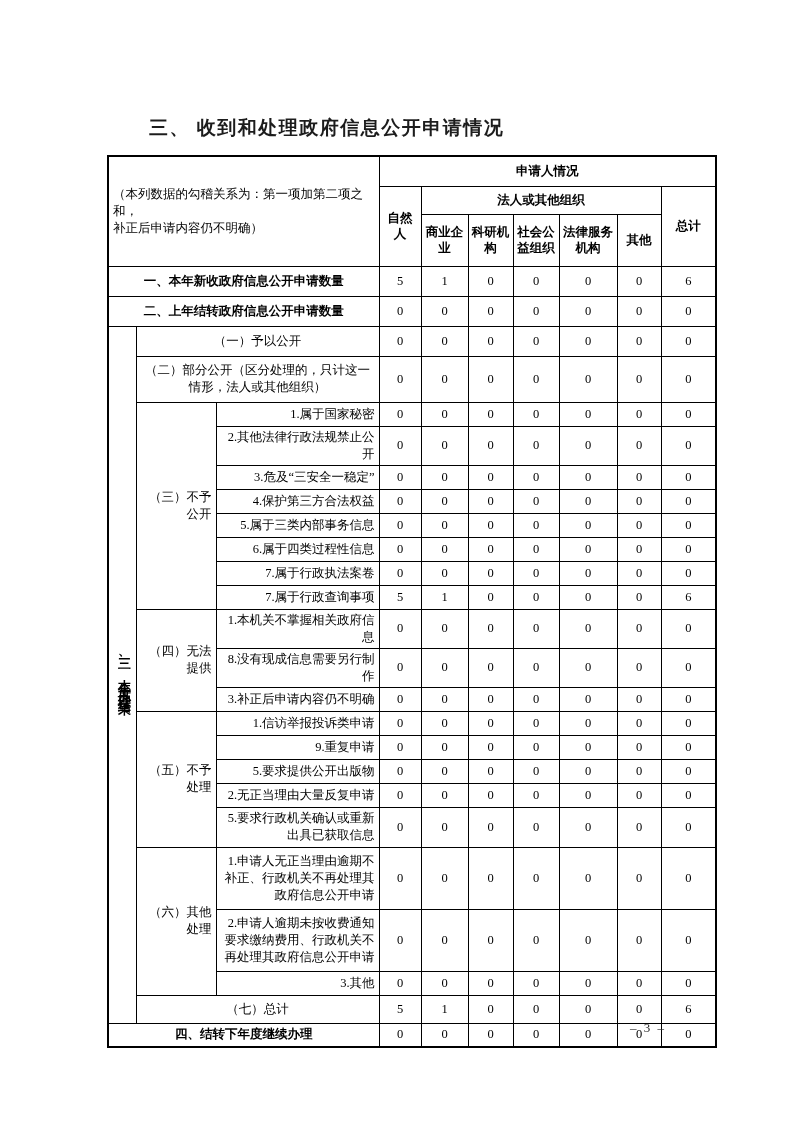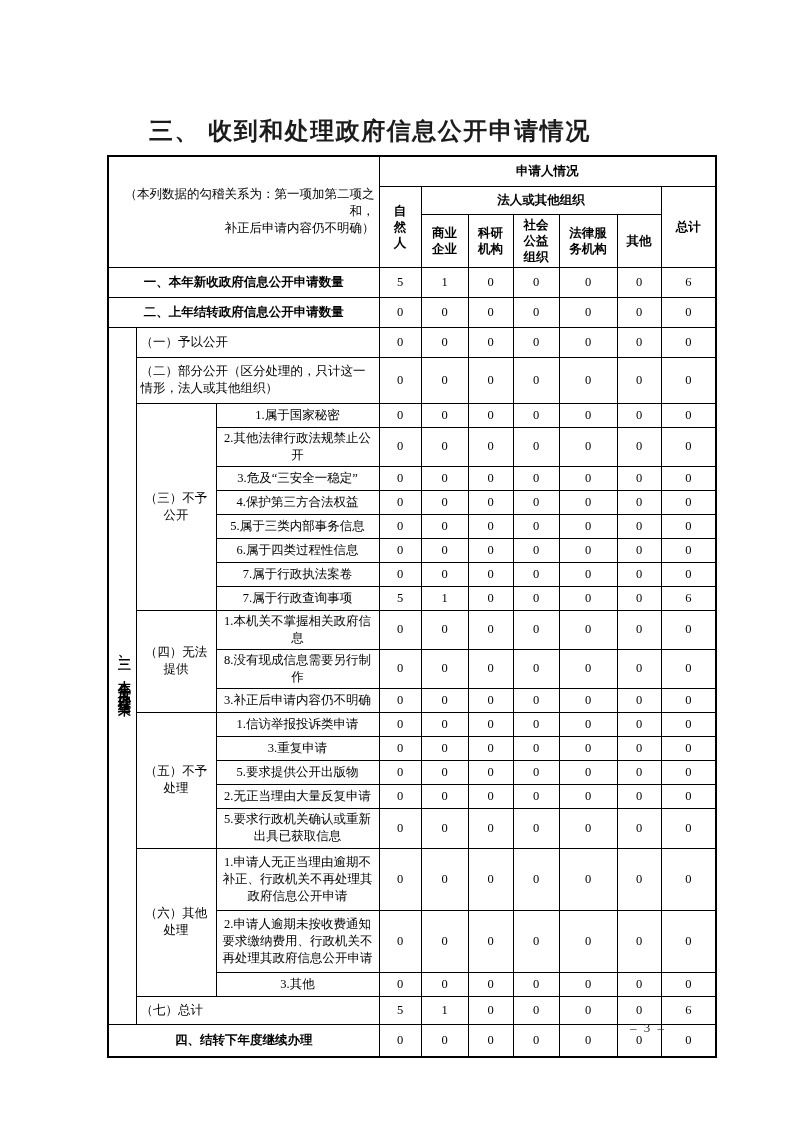--- a/index.html
+++ b/index.html
@@ -10,21 +10,21 @@
     background:#ffffff;
     color:#000;
     font-family:"Liberation Serif","DejaVu Serif",serif;
     overflow:hidden;
   }
   .doc-title {
     position:absolute;
     left:149px; top:115px;
     font-family:"Liberation Sans","DejaVu Sans",sans-serif;
     font-weight:700;
-    font-size:24px;
+    font-size:19px;
     letter-spacing:1.5px;
     color:#1c1c1c;
     white-space:pre;
   }
   table.report {
     position:absolute;
     left:107px; top:155px;
     border-collapse:collapse;
     table-layout:fixed;
     width:608px;
@@ -37,47 +37,47 @@
     line-height:17px;
     vertical-align:middle;
     word-break:break-all;
     overflow:hidden;
   }
   table.report th {
     font-family:"Liberation Sans","DejaVu Sans",sans-serif;
     font-weight:700;
     text-align:center;
     line-height:16px;
-    padding:2px 9px;
-  }
-  .note-cell { text-align:right; font-size:12.5px; line-height:18px; padding:2px 2px; }
+    padding:2px 2px;
+  }
+  .note-cell { text-align:left; font-size:12.5px; line-height:18px; padding:2px 2px; }
   .lbl-bold {
     font-family:"Liberation Sans","DejaVu Sans",sans-serif;
     font-weight:700;
     text-align:center;
     padding-left:7px;
     font-size:13px;
   }
-  .lbl-sec { text-align:left; padding-left:8px; }
-  .cat-cell { text-align:center; padding:2px 10px; line-height:17px;margin-top:44px; }
-  .item-cell { text-align:center; padding:2px 2px 2px 5px; font-size:12px; line-height:18px; }
+  .lbl-sec { text-align:center; padding-left:8px; }
+  .cat-cell { text-align:right; padding:2px 10px; line-height:17px;margin-top:44px; }
+  .item-cell { text-align:right; padding:2px 2px 2px 5px; font-size:12px; line-height:18px; }
   .num { text-align:center; font-size:13px; font-family:"Liberation Serif","DejaVu Serif",serif; }
   .v-cell { padding:0; text-align:center; vertical-align:middle; }
   .v-text {
     display:inline-block;
     writing-mode:vertical-lr;
     text-orientation:upright;
     font-family:"Liberation Sans","DejaVu Sans",sans-serif;
     font-weight:700;
     font-size:13px;
     letter-spacing:4px;
     line-height:22px;
   }
   .rh30{height:30px} .rh28{height:28px} .rh52{height:52px} .rh46{height:46px}
-  .rh24{height:24px} .rh40{height:40px} .rh62{height:62px} .rh33{height:33px}
+  .rh24{height:24px} .rh40{height:40px} .rh62{height:62px} .rh33{height:24px}
   .page-number {
     position:absolute;
     left:630px; top:1020px;
     font-size:13px;
     letter-spacing:2px;
     color:#2a2a2a;
     white-space:pre;
   }
 </style>
 </head>
@@ -288,21 +288,21 @@
       <td class="item-cell">1.信访举报投诉类申请</td>
       <td class="num">0</td>
       <td class="num">0</td>
       <td class="num">0</td>
       <td class="num">0</td>
       <td class="num">0</td>
       <td class="num">0</td>
       <td class="num">0</td>
     </tr>
     <tr class="rh24">
-      <td class="item-cell">3.重复申请</td>
+      <td class="item-cell">9.重复申请</td>
       <td class="num">0</td>
       <td class="num">0</td>
       <td class="num">0</td>
       <td class="num">0</td>
       <td class="num">0</td>
       <td class="num">0</td>
       <td class="num">0</td>
     </tr>
     <tr class="rh24">
       <td class="item-cell">5.要求提供公开出版物</td>

